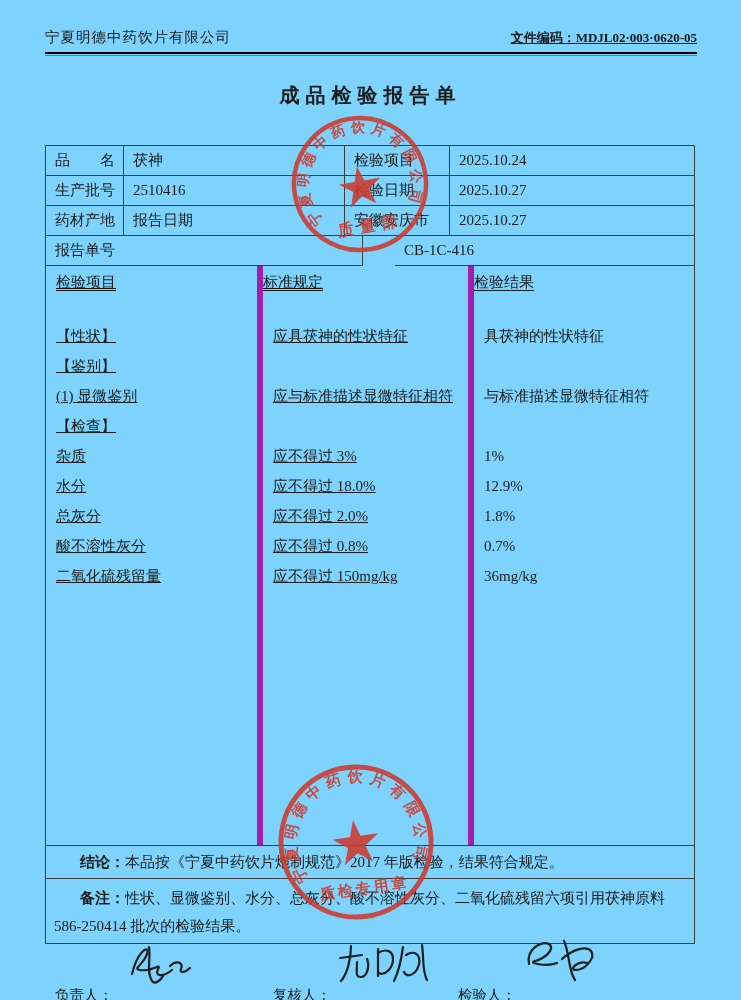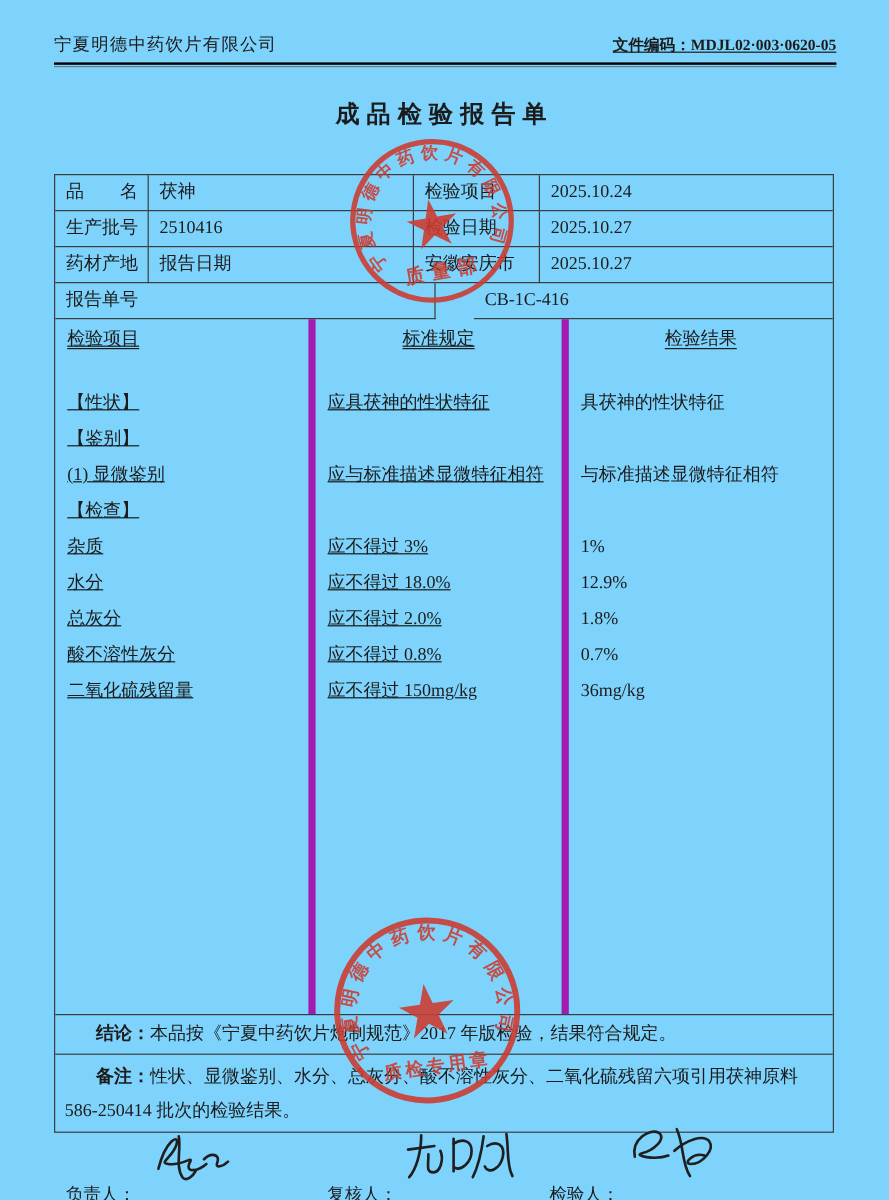--- a/index.html
+++ b/index.html
@@ -27,21 +27,21 @@
               white-space:nowrap; overflow:hidden; }
   .ig .br { border-right:1px solid #3c3c3c; }
   .rep { display:grid; grid-template-columns:317px 1fr;gap:32px; }
   .rep .cell { height:30px; line-height:29px; border-bottom:1px solid #3c3c3c; padding-left:9px; }
   .rep .br { border-right:1px solid #3c3c3c; }
 
   .inspect { display:grid; grid-template-columns:217px 211px 1fr; height:580px; border-bottom:1px solid #3c3c3c; }
   .icol { overflow:hidden; }
   .icol.br { border-right:6px solid #a21caf;text-decoration:underline; }
   .col-head { height:55px; padding-top:7px; }
-  .col-head.center { text-align:center; }
+  .col-head.center { }
   .col-head.left { padding-left:10px; }
   .uhead { text-decoration:underline; text-underline-offset:3px; }
   .irow { height:30px; line-height:30px; padding-left:10px; white-space:nowrap; }
 
   .concl { height:33px; line-height:32px; border-bottom:1px solid #3c3c3c; padding:0 8px; }
   .remark { height:66px; padding:5px 8px 0 8px; line-height:28px; }
   .ind { text-indent:26px; }
   .blabel { font-weight:bold; }
 
   

